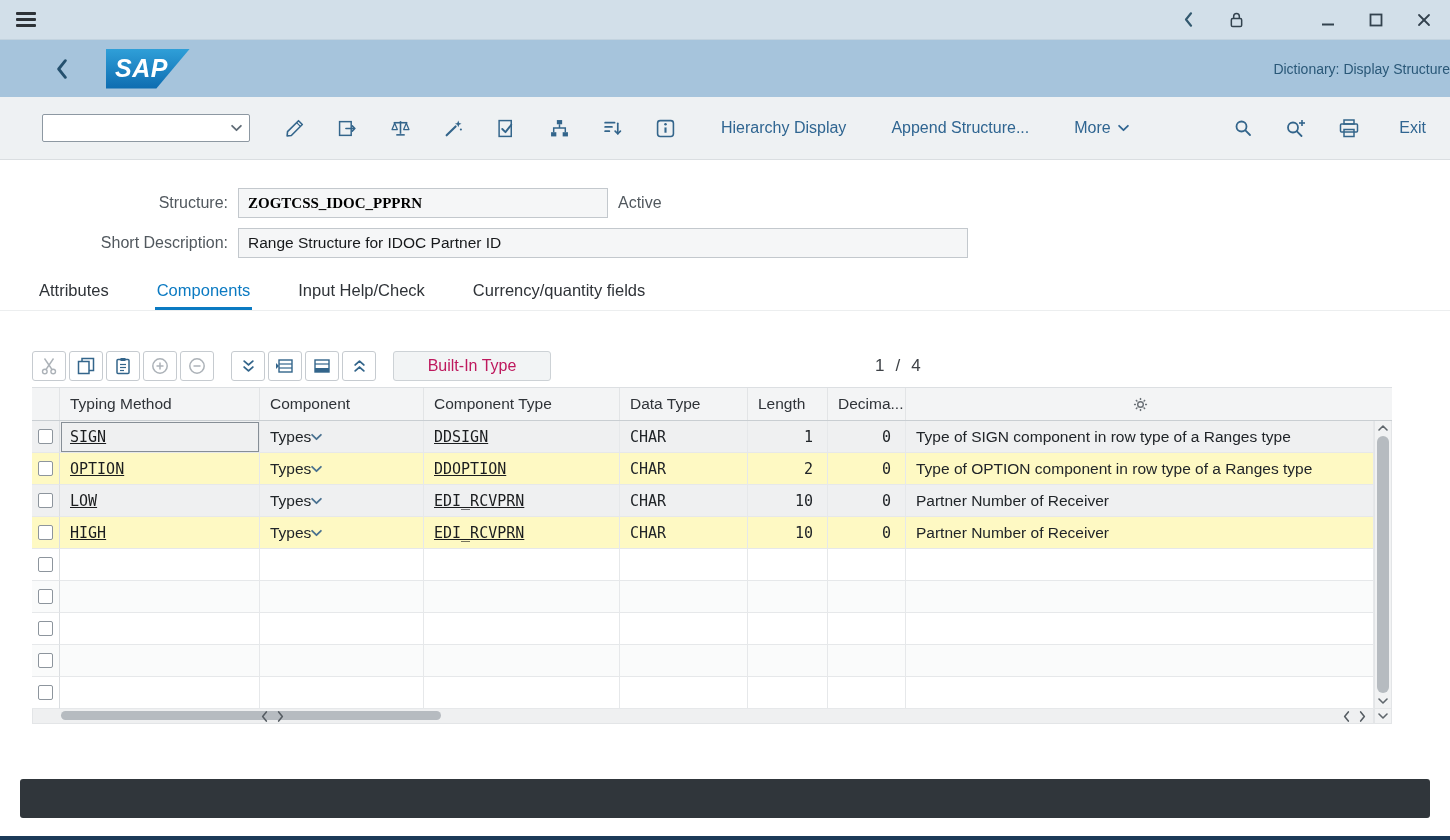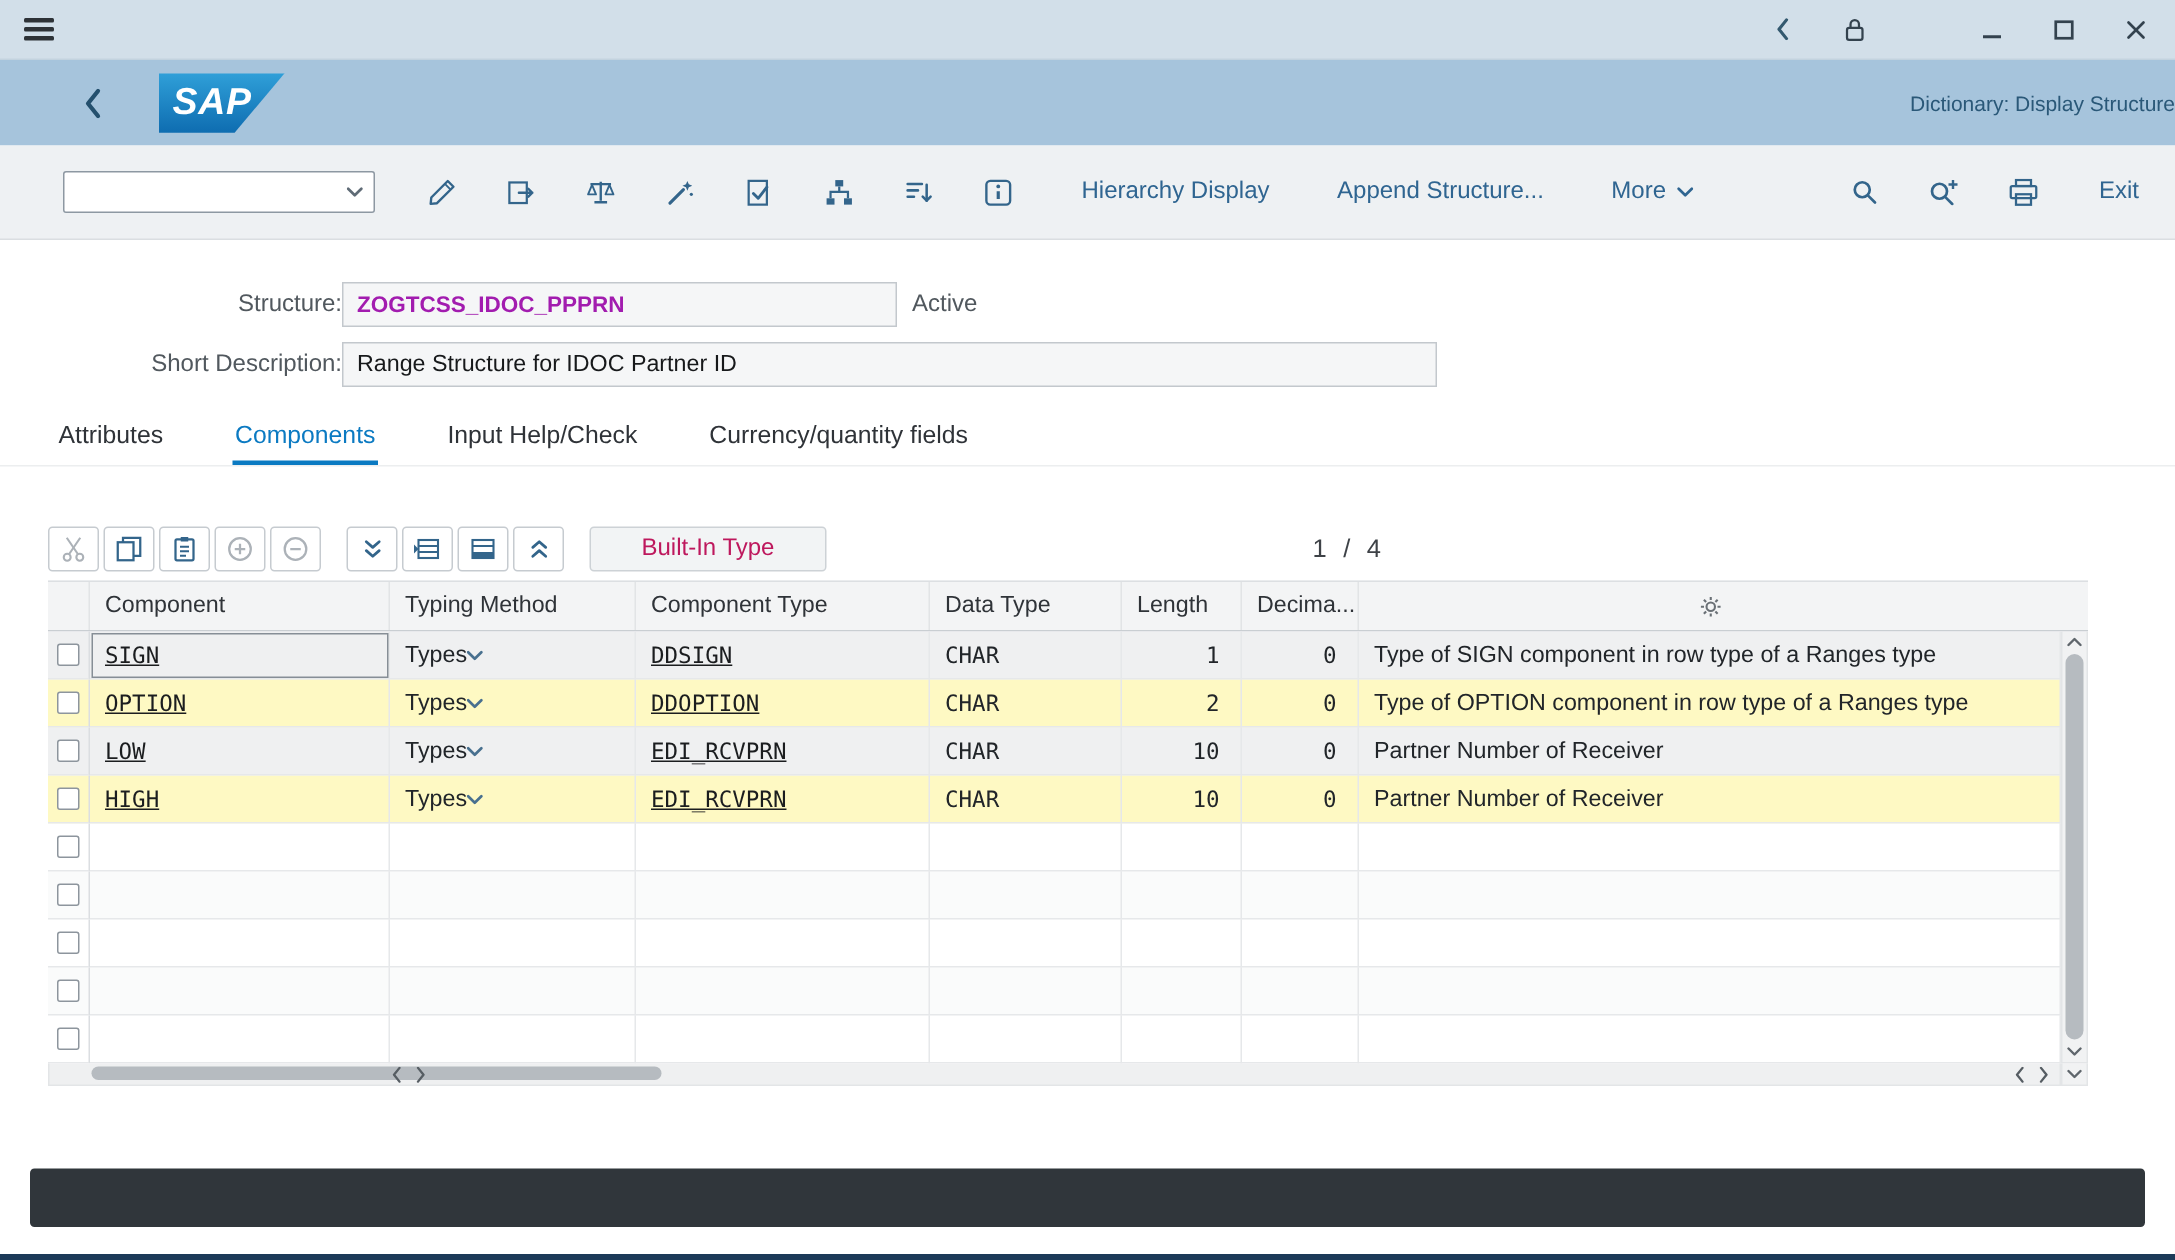--- a/index.html
+++ b/index.html
@@ -31,23 +31,23 @@
   .tb-text{margin-left:45px;font-size:16px;color:#2f6591;white-space:nowrap;display:flex;align-items:center;gap:7px;cursor:pointer}
   .spacer{flex:1}
   .tb-rt{display:flex;align-items:center;gap:31px}
   .tb-rt .exit{font-size:16px;color:#2f6591;cursor:pointer;margin-left:8px}
 
   
   .content{position:absolute;top:160px;left:0;right:0;bottom:61px;background:#fff;overflow:hidden}
   .frow{display:flex;align-items:center}
   .frow.r1{margin-top:28px}
   .frow.r2{margin-top:10px}
-  .flabel{width:228px;text-align:right;color:#51585e;font-size:16px;}
+  .flabel{width:228px;text-align:right;color:#51585e;font-size:16px;margin-right:10px}
   .ffield{height:30px;border:1px solid #c3c8cd;background:#f5f6f7;display:flex;align-items:center;padding:0 9px;overflow:hidden;white-space:nowrap}
-  .f-structure{width:370px;font-family:Liberation Sans, sans-serif;font-weight:bold;font-size:15px;color:#a21caf}
+  .f-structure{width:370px;font-family:Liberation Serif, serif;font-weight:bold;font-size:15px;color:#000000}
   .f-desc{width:730px;font-size:15.5px;color:#17191b}
   .fstatus{margin-left:10px;color:#51585e;font-size:16px}
 
   .tabs{display:flex;gap:44px;padding-left:37px;margin-top:16px;border-bottom:1px solid #eceeef}
   .tab{font-size:16.5px;color:#2f3338;padding:7px 2px 10px;cursor:pointer;white-space:nowrap}
   .tab.active{color:#0b7ac2;padding-bottom:7px;border-bottom:3px solid #0b7ac2}
 
   
   .gtb{margin:40px 0 0 32px;display:flex;align-items:center}
   .gbtn{width:34px;height:30px;border:1px solid #c6cbd0;border-radius:3px;background:#fff;display:flex;align-items:center;justify-content:center;color:#33658b;margin-right:3px;cursor:pointer}
@@ -473,22 +473,22 @@
       <span>1</span>
       <span>/</span>
       <span>4</span>
     </span>
   </div>
 
   <div class="tablewrap">
 
     <div class="thead">
       <div class="th"></div>
+      <div class="th">Typing Method</div>
       <div class="th">Component</div>
-      <div class="th">Typing Method</div>
       <div class="th">Component Type</div>
       <div class="th">Data Type</div>
       <div class="th">Length</div>
       <div class="th">Decima...</div>
       <div class="th gearcell">
           <span>
             <svg class="ic" width="15" height="15">
               <use href="#s-gear"></use>
             </svg>
           </span>

